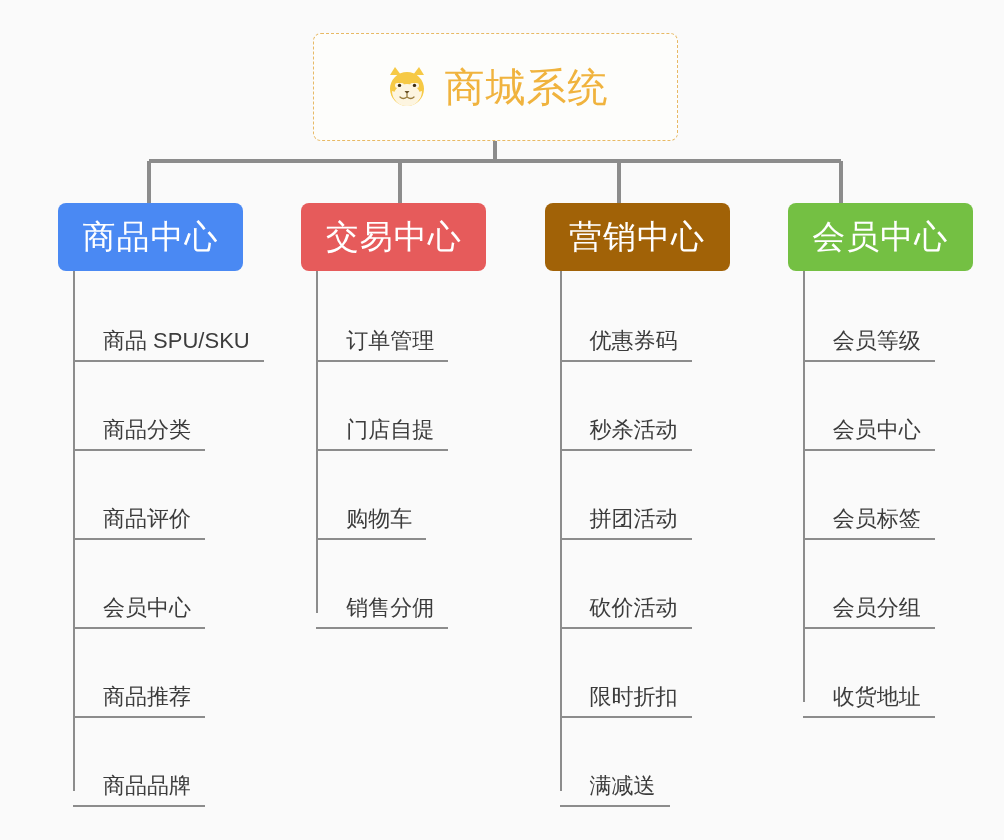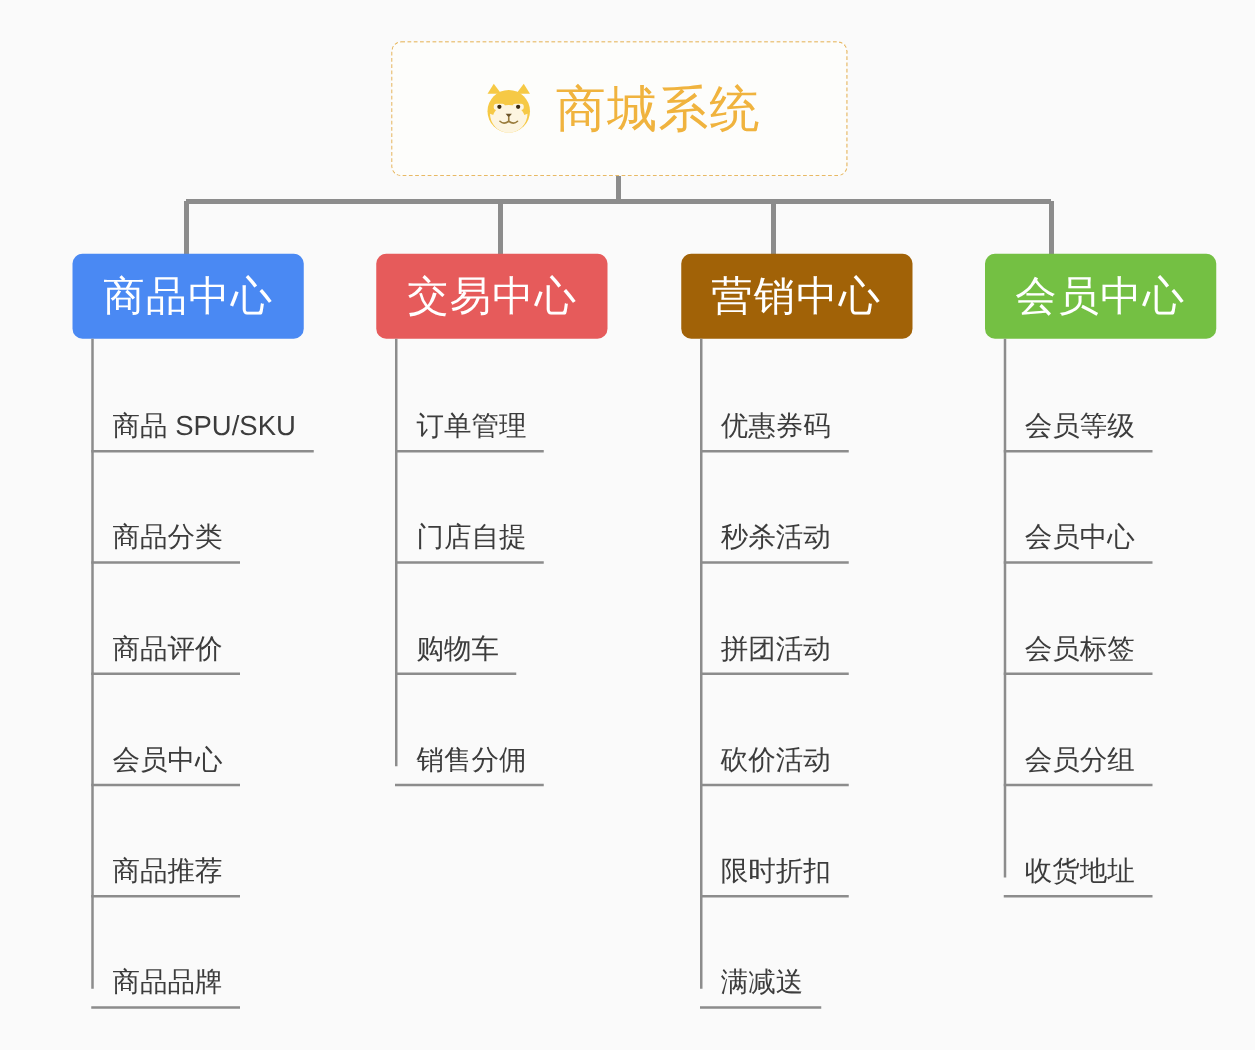--- a/index.html
+++ b/index.html
@@ -110,21 +110,21 @@
   .leaf-item {
     position: relative;
     height: 89px;
     display: flex;
     align-items: flex-end;
     padding-left: 15px;
   }
   .leaf-inner {
     position: relative;
     display: inline-block;
-    padding: 0 14px 6px 17px;
+    padding: 0 14px 6px 30px;
     border-bottom: 2px solid #8c8c8c;
     font-size: 22px;
     color: #3c3c3c;
     white-space: nowrap;
     line-height: 1.25;
   }
 
   
   .column.c0 .leaf-item:first-child .leaf-inner { padding-right: 10px; }
 </style>

